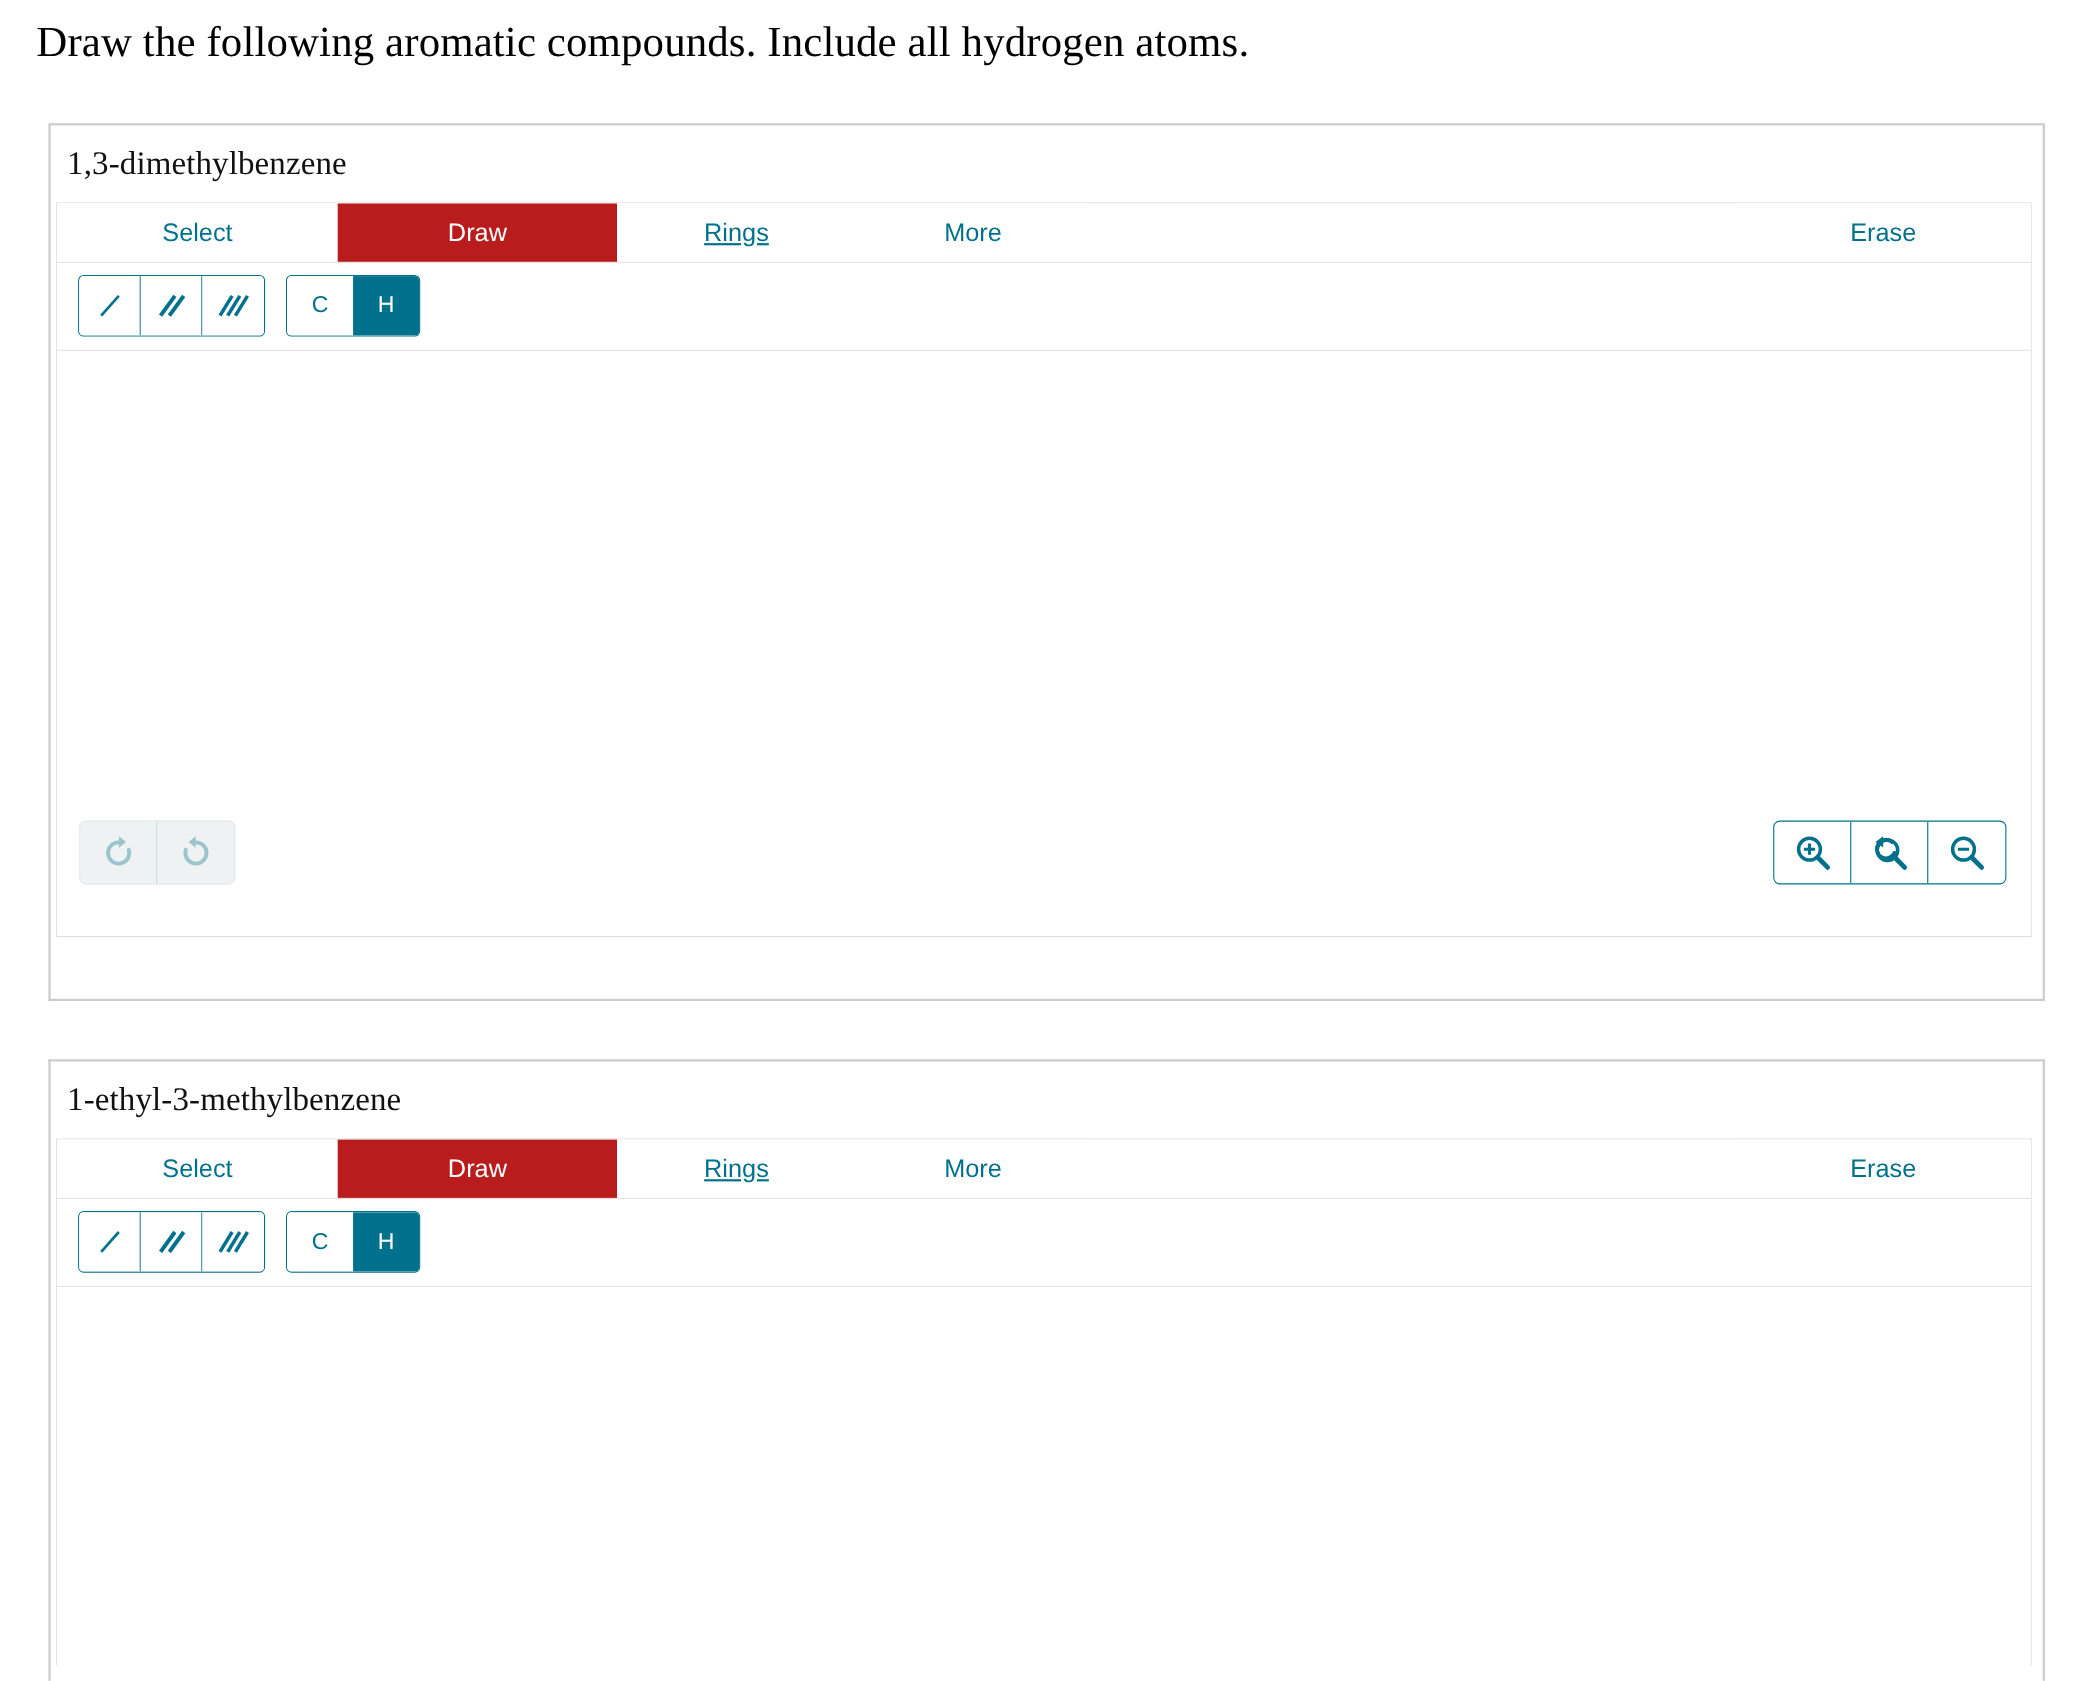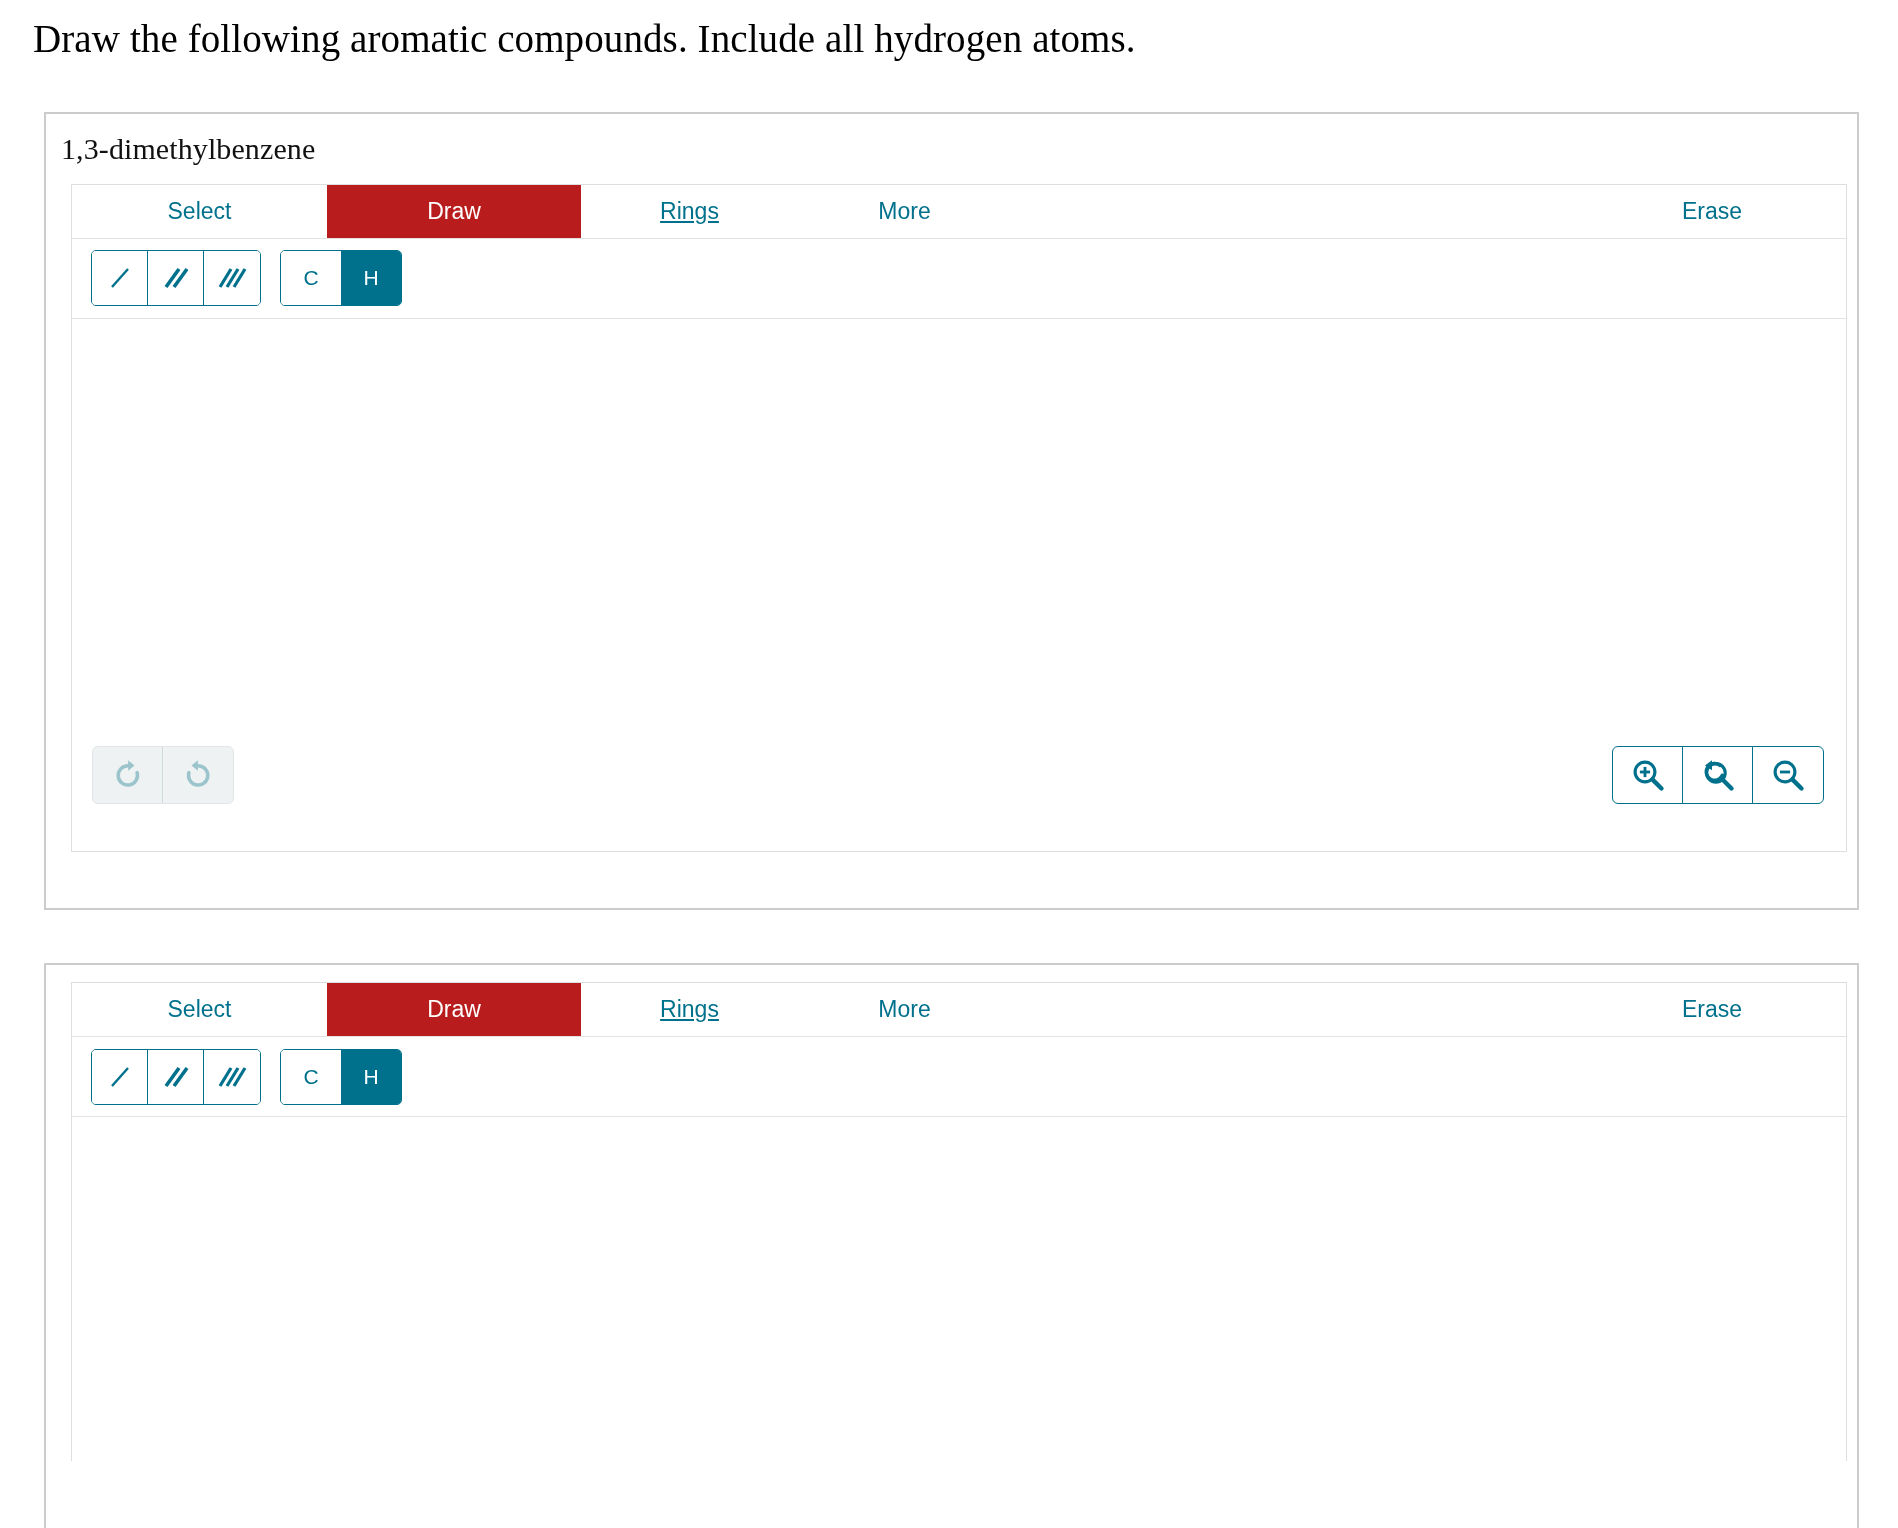--- a/index.html
+++ b/index.html
@@ -43,21 +43,21 @@
     font-size: 30px;
     color: #111111;
     padding: 18px 0 0 15px;
     line-height: 1.15;
     letter-spacing: .1px;
   }
 
   
   .sketcher {
     position: relative;
-    margin: 17px 10px 0 25px;
+    margin: 17px 10px 0 5px;
     border: 1px solid #dedede;
     background: #ffffff;
     box-sizing: border-box;
   }
   .sketcher--one { height: 668px; }
   .sketcher--two { height: 479px; border-bottom: none; }
 
   
   .tabstrip {
     position: relative;
@@ -307,20 +307,21 @@
         </div>
       </div>
 
     </div>
 
   </div>
 </div>
 
 <div class="panel panel--two">
 
+  <div class="panel-title">1-ethyl-3-methylbenzene</div>
 
   <div class="sketcher sketcher--two">
 
     <div class="tabstrip">
       <div class="tab tab--select">
         <span>Select</span>
       </div>
       <div class="tab tab--draw is-active">
         <span>Draw</span>
       </div>

